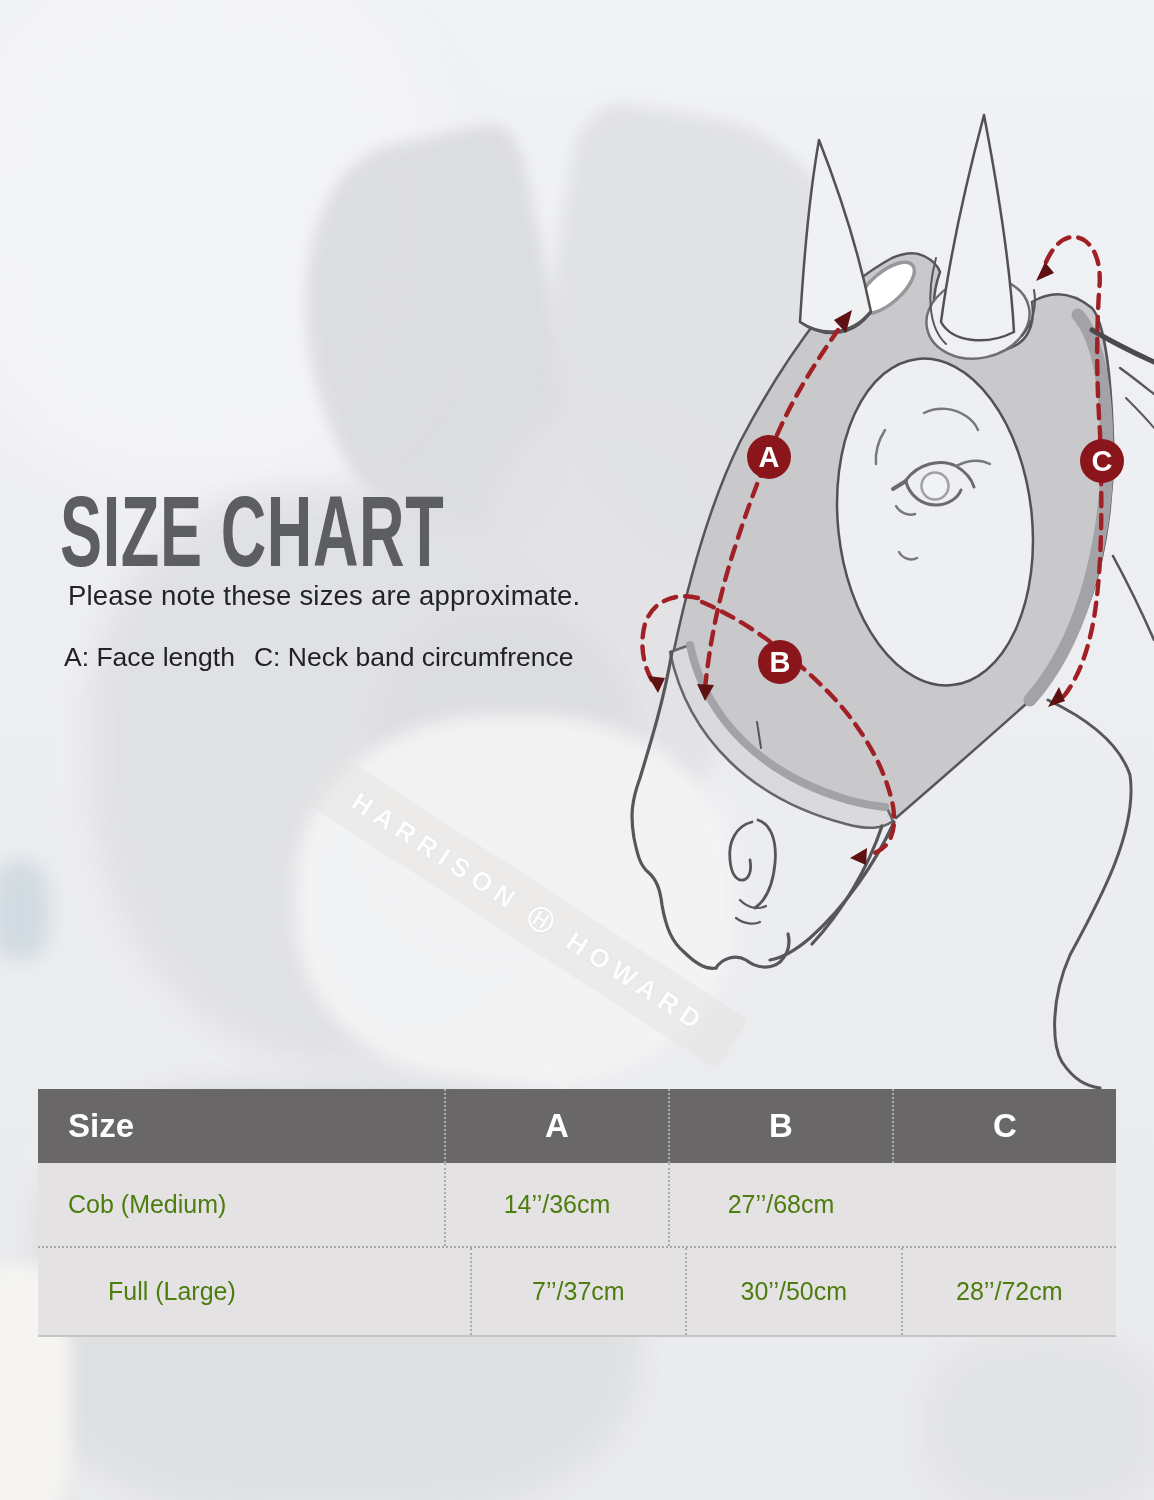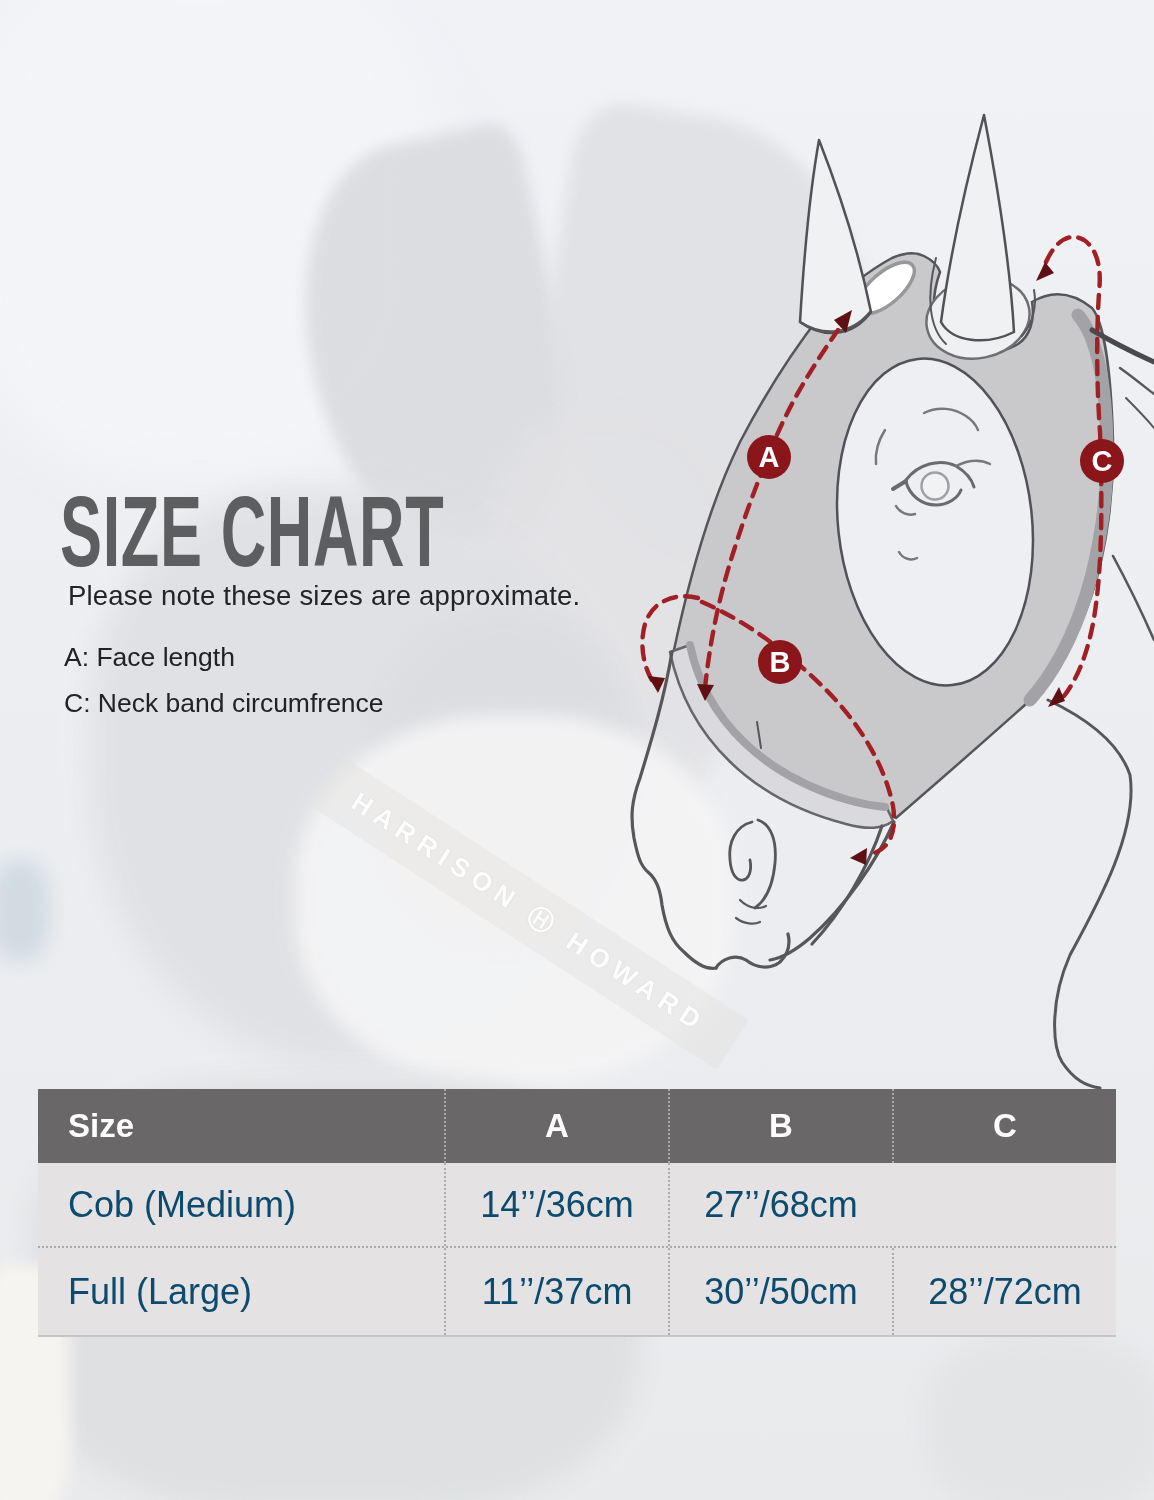--- a/index.html
+++ b/index.html
@@ -38,44 +38,44 @@
   
   .page-title{
     position:absolute;left:60px;top:481px;margin:0;
     font-size:100px;font-weight:bold;line-height:1;color:var(--title-color,#5d5e60);
     letter-spacing:1px;transform:scaleX(.63);transform-origin:left top;white-space:nowrap;
   }
   .page-subtitle{
     position:absolute;left:64px;top:576px;margin:4px;
     font-size:27.5px;color:#232426;letter-spacing:.2px;white-space:nowrap;
   }
-  .legend{position:absolute;left:64px;top:644px;display:flex;flex-direction:column;gap:19px;}
+  .legend{position:absolute;left:64px;top:644px;display:flex;flex-direction:row;gap:19px;}
   .legend-item{font-size:26.5px;color:#212225;line-height:27px;white-space:nowrap;}
 
   
   .diagram-svg{position:absolute;left:0;top:0;pointer-events:none;}
   .lineart{stroke:var(--line-art,#57575b);fill:none;stroke-linecap:round;stroke-linejoin:round;}
   .dash{stroke:var(--accent-red,#a02025);stroke-width:4.4;fill:none;stroke-dasharray:13 9;stroke-linecap:round;}
   .arrow{fill:var(--arrowhead,#5f1013);stroke:none;}
   .marker-dot{fill:var(--accent-red-dark,#8a161b);}
   .marker-letter{fill:#ffffff;font-family:"Liberation Sans",sans-serif;font-size:29px;font-weight:bold;text-anchor:middle;}
 
   
   .size-table{position:absolute;left:38px;top:1089px;width:1078px;}
   .t-head{display:flex;height:74px;background:var(--table-header-bg,#696767);}
   .t-body{border-bottom:2px solid #c6c6c6;}
   .tr{display:flex;background:var(--table-row-bg,#e4e2e3);}
   .tr.r0{height:83px;}
-  .tr.r1{height:87px;border-top:2px dotted #a8a8a8;}
+  .tr.r1{height:87px;border-top:2px dotted #a8a8a8;padding-left:40px;}
   .th,.td{box-sizing:border-box;display:flex;align-items:center;}
   .c0{width:406px;padding-left:30px;}
   .c1,.c2,.c3{width:224px;justify-content:center;}
   .th{color:#ffffff;font-size:33px;font-weight:600;}
   .th.c1,.th.c2,.th.c3{border-left:2px dotted rgba(255,255,255,.45);}
-  .td{color:#0c4a6e;font-size:36px;}
+  .td{color:#4d7c0f;font-size:25px;}
   .td.c1,.td.c2,.td.c3{border-left:2px dotted #ababab;}
 </style>
 </head>
 <body>
 
 <div class="canvas">
 
   <div>
     <div class="blob b-topleft"></div>
     <div class="blob b-earL"></div>
@@ -210,20 +210,20 @@
       <div class="th c3">C</div>
     </div>
     <div class="t-body">
       <div class="tr r0">
         <div class="td c0">Cob (Medium)</div>
         <div class="td c1">14’’/36cm</div>
         <div class="td c3">27’’/68cm</div>
       </div>
       <div class="tr r1">
         <div class="td c0">Full (Large)</div>
-        <div class="td c1">11’’/37cm</div>
+        <div class="td c1">7’’/37cm</div>
         <div class="td c2">30’’/50cm</div>
         <div class="td c3">28’’/72cm</div>
       </div>
     </div>
   </div>
 
 </div>
 
 </body></html>

